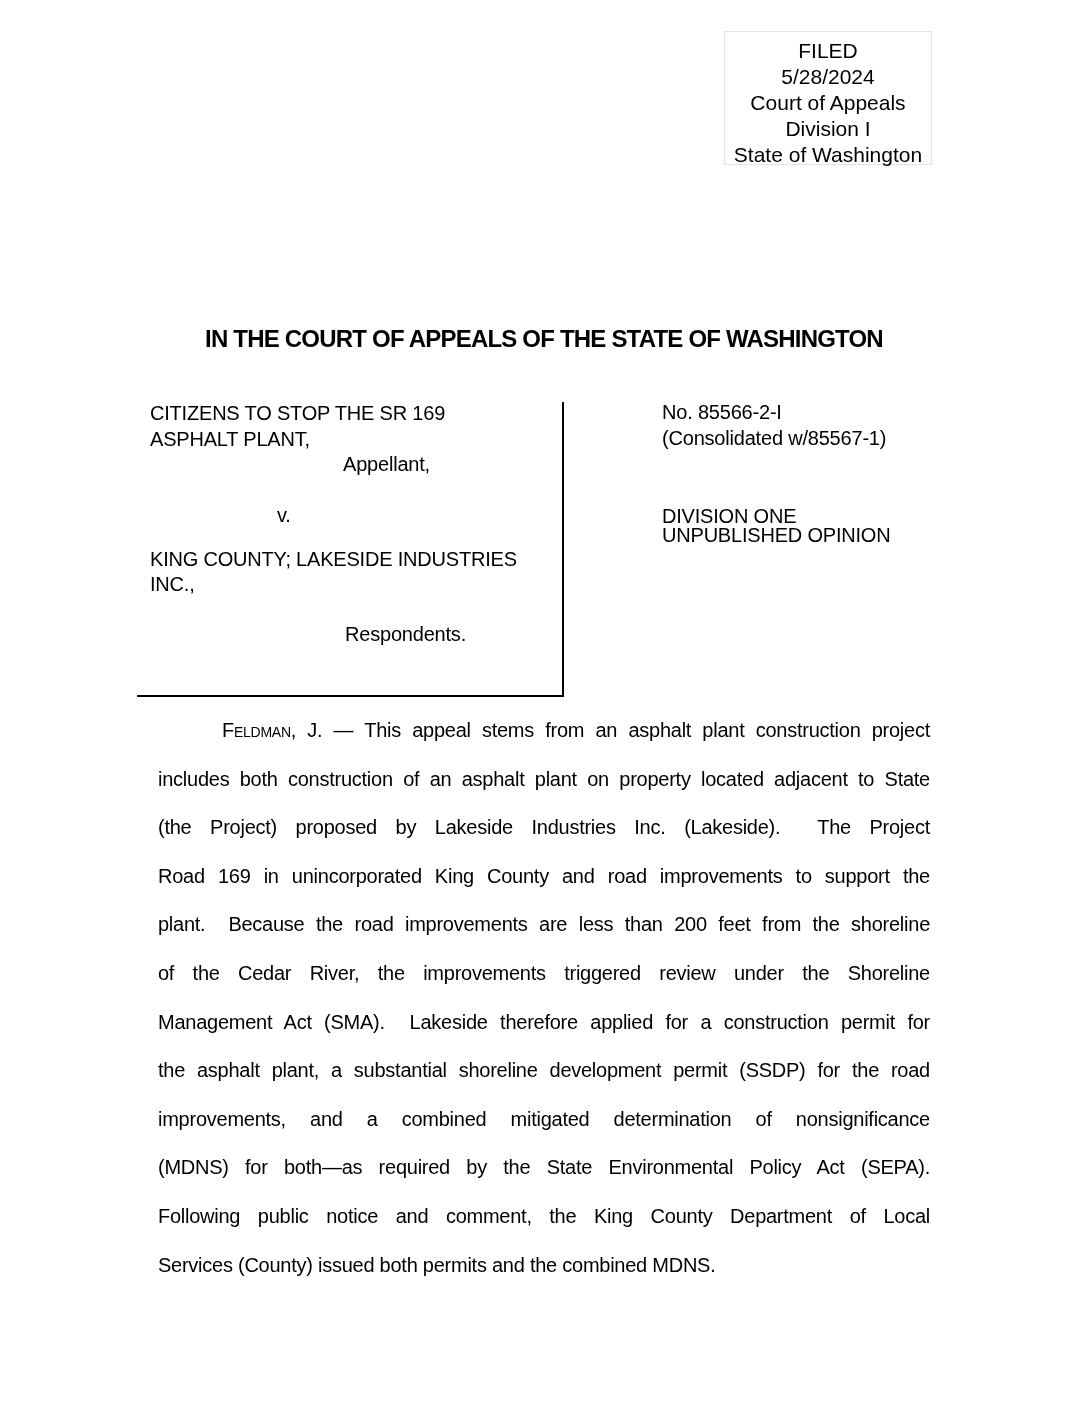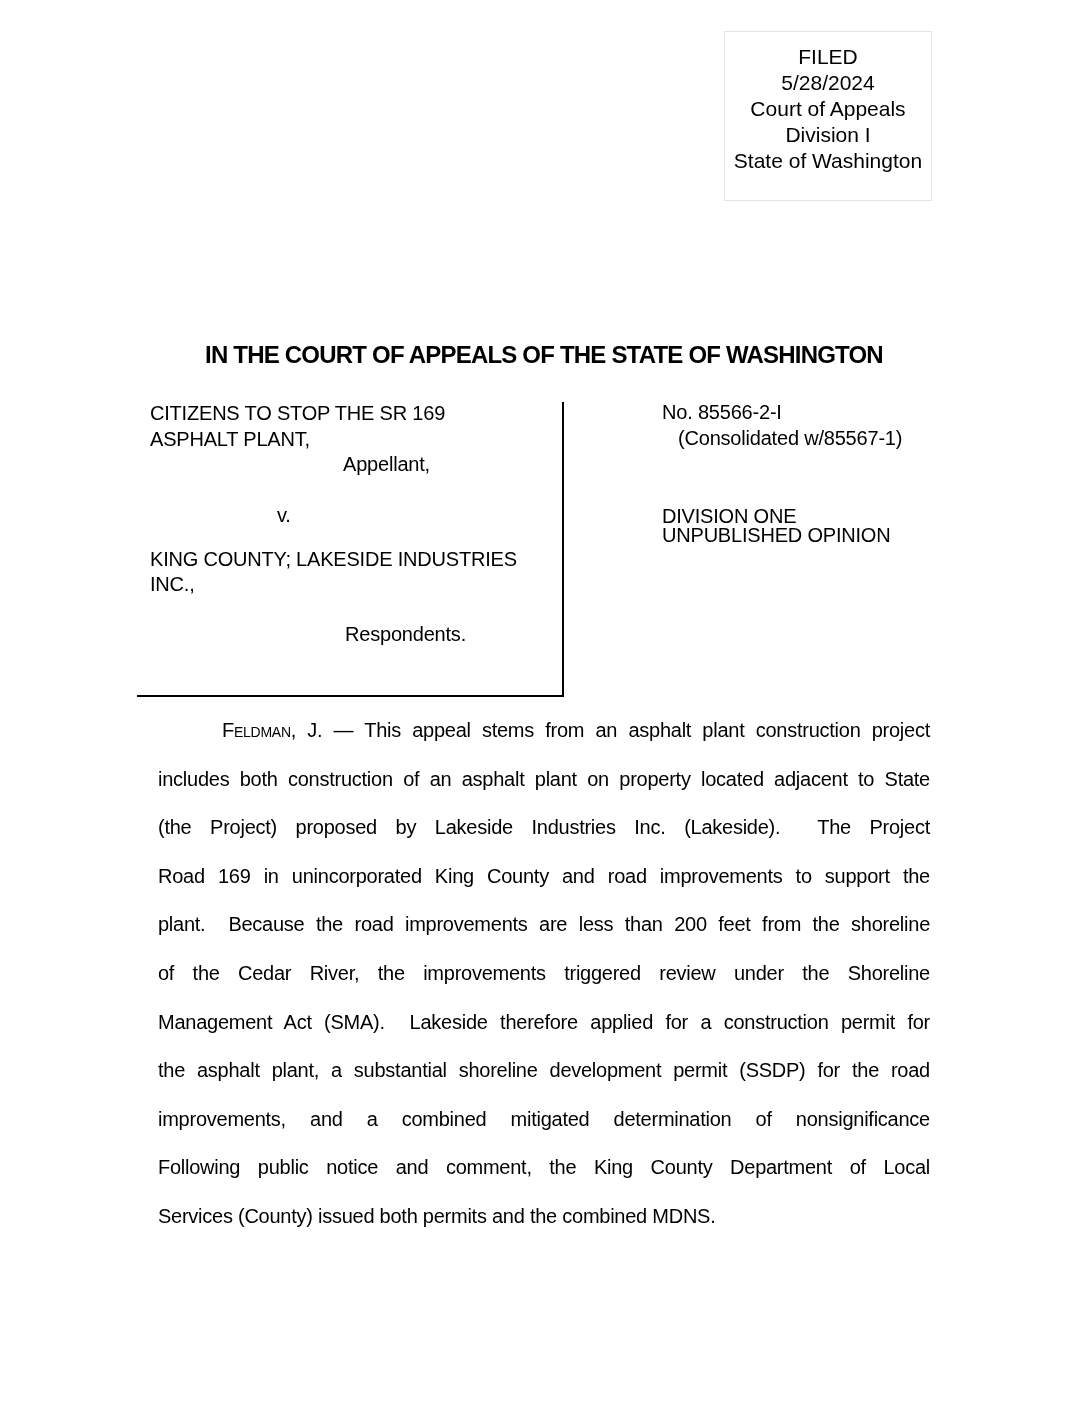--- a/index.html
+++ b/index.html
@@ -12,39 +12,38 @@
     color: #000000;
     overflow: hidden;
   }
   .abs { position: absolute; }
 
   
   .stamp {
     left: 724px;
     top: 31px;
     width: 208px;
-    height: 170px;
+    height: 134px;
     border: 1px solid #e3e3e3;
     box-sizing: border-box;
     text-align: center;
     font-size: 21px;
     line-height: 26px;
-    padding-top: 12px;
+    padding-top: 6px;
   }
 
   
   .title {
     left: 0;
     top: 325px;
     width: 100%;
     text-align: center;
     font-weight: bold;
     font-size: 24px;
     letter-spacing: -0.8px;
-    margin-top: 16px;
   }
 
   
   .cap {
     font-size: 20px;
     letter-spacing: -0.2px;
     white-space: nowrap;
   }
   .vrule { left: 562px; top: 402px; width: 2px; height: 295px; background: #000; }
   .hrule { left: 137px; top: 695px; width: 427px; height: 2px; background: #000; }
@@ -89,32 +88,33 @@
     <div class="abs cap" style="left:343px; top:453px;">Appellant,</div>
     <div class="abs cap" style="left:277px; top:504px;">v.</div>
     <div class="abs cap" style="left:150px; top:548px;">KING COUNTY; LAKESIDE INDUSTRIES</div>
     <div class="abs cap" style="left:150px; top:573px;">INC.,</div>
     <div class="abs cap" style="left:345px; top:623px;">Respondents.</div>
 
     <div class="abs vrule"></div>
     <div class="abs hrule"></div>
 
     <div class="abs cap" style="left:662px; top:401px;">No. 85566-2-I</div>
-    <div class="abs cap" style="left:662px; top:427px;margin-left:16px;">(Consolidated w/85567-1)</div>
+    <div class="abs cap" style="left:662px; top:427px;">(Consolidated w/85567-1)</div>
     <div class="abs cap" style="left:662px; top:476px;margin-top:29px;">DIVISION ONE</div>
     <div class="abs cap" style="left:662px; top:524px;text-align:right;">UNPUBLISHED OPINION</div>
   </div>
 
   <div class="abs body-text">
     <div class="jline first"><span class="sc">Feldman</span><span>, J. — This appeal stems from an asphalt plant construction project</span></div>
     <div class="jline">includes both construction of an asphalt plant on property located adjacent to State</div>
     <div class="jline">(the Project) proposed by Lakeside Industries Inc. (Lakeside).&nbsp; The Project</div>
     <div class="jline">Road 169 in unincorporated King County and road improvements to support the</div>
     <div class="jline">plant.&nbsp; Because the road improvements are less than 200 feet from the shoreline</div>
     <div class="jline">of the Cedar River, the improvements triggered review under the Shoreline</div>
     <div class="jline">Management Act (SMA).&nbsp; Lakeside therefore applied for a construction permit for</div>
     <div class="jline">the asphalt plant, a substantial shoreline development permit (SSDP) for the road</div>
     <div class="jline">improvements, and a combined mitigated determination of nonsignificance</div>
+    <div class="jline">(MDNS) for both—as required by the State Environmental Policy Act (SEPA).</div>
     <div class="jline">Following public notice and comment, the King County Department of Local</div>
     <div class="jline last">Services (County) issued both permits and the combined MDNS.</div>
   </div>
 
 </div>
 
 </body></html>

